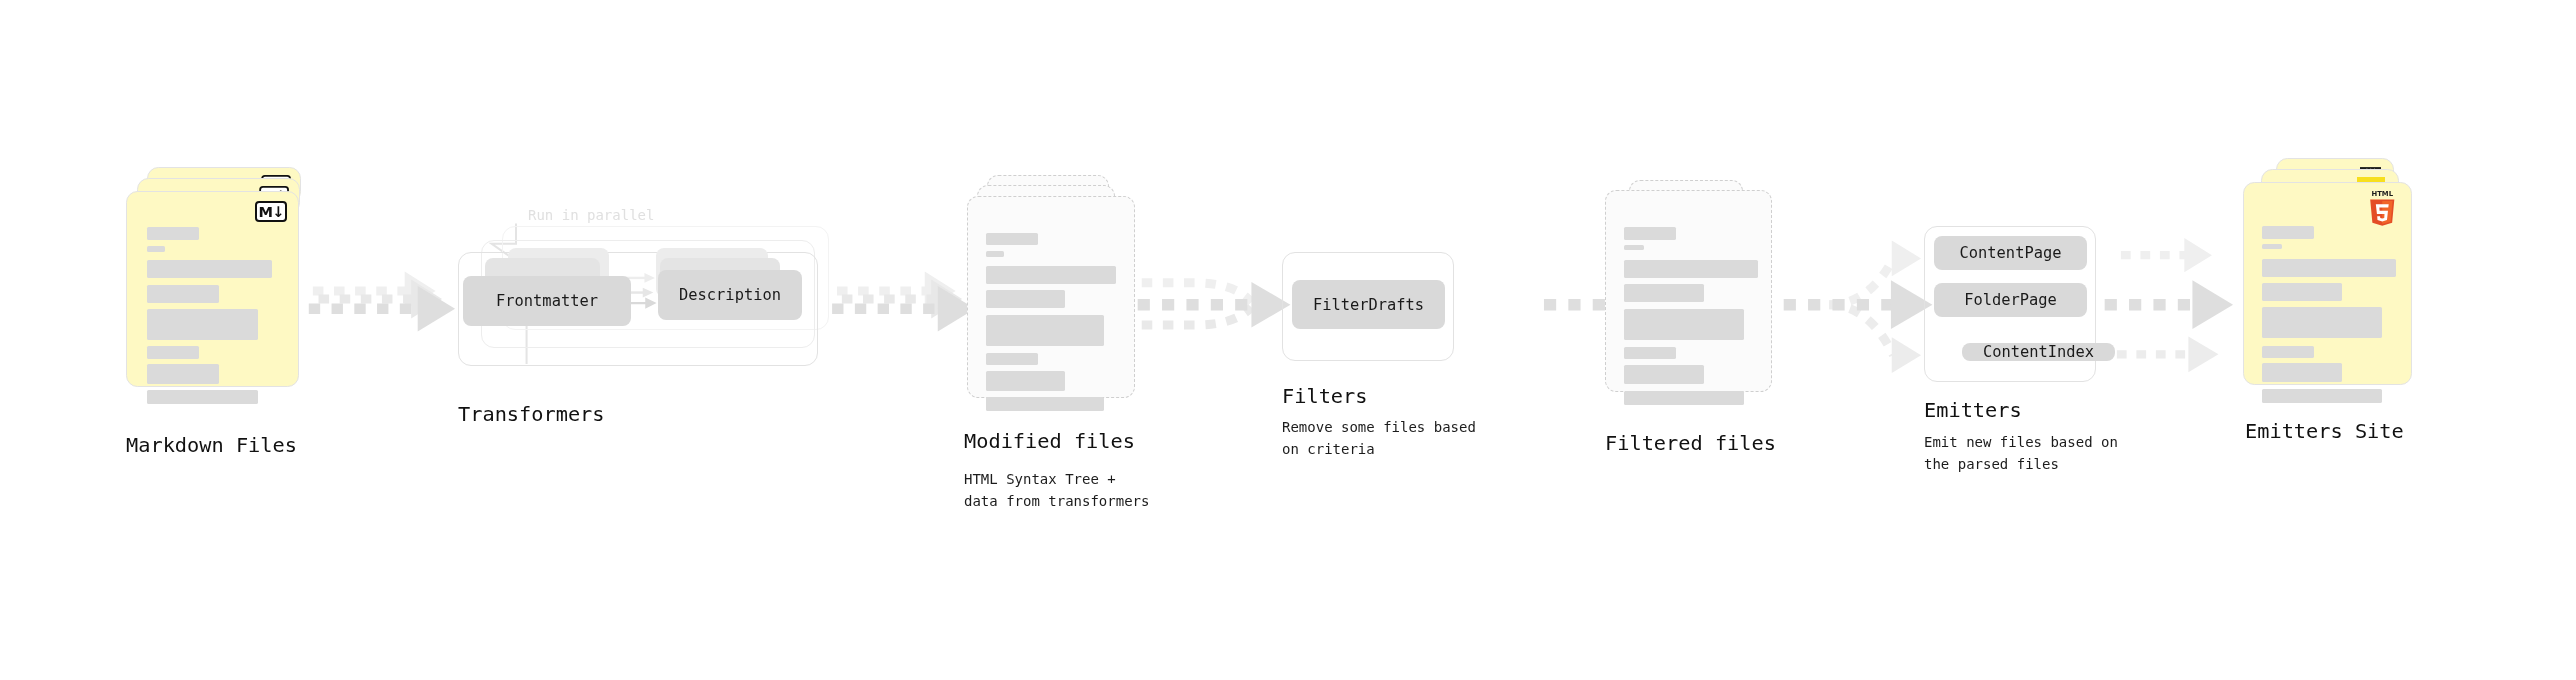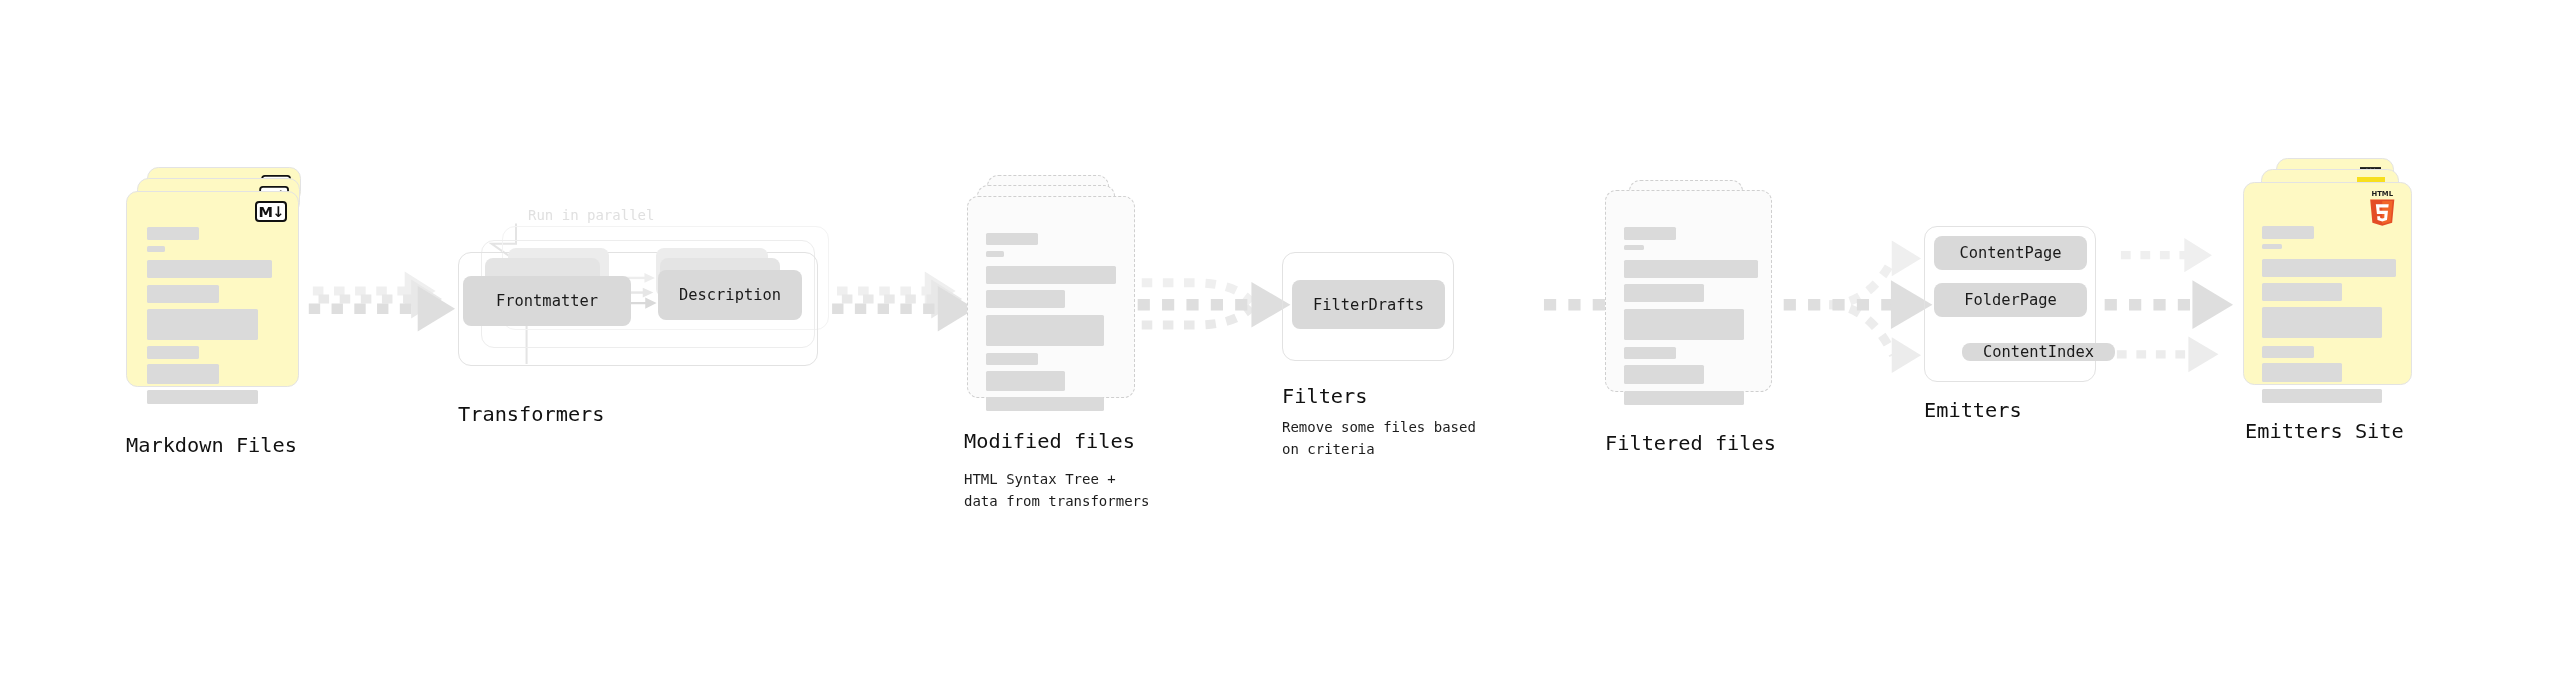--- a/index.html
+++ b/index.html
@@ -233,20 +233,22 @@
       <div class="bar" style="left:18px; top:200px; width:120px; height:14px;"></div>
     </div>
   </div>
   <div class="title" style="left:1605px; top:431px;">Filtered files</div>
 
   <div class="groupbox" style="left:1924px; top:226px; width:172px; height:156px;"></div>
   <div class="pill" style="left:1934px; top:236px; width:153px; height:34px;">ContentPage</div>
   <div class="pill" style="left:1934px; top:283px; width:153px; height:34px;">FolderPage</div>
   <div class="pill" style="left:1934px; top:343px; width:153px; height:18px;margin-left:28px;">ContentIndex</div>
   <div class="title" style="left:1924px; top:398px;">Emitters</div>
+  <div class="subtitle" style="left:1924px; top:432px;">Emit new files based on
+the parsed files</div>
 
   <div class="doc-stack" style="left:2243px; top:158px;">
     <div class="doc" style="left:32.5px; top:0px; width:118px; height:32.5px;">
       <svg class="css-logo" viewBox="0 0 30 16" style="position:absolute; right:11.4px; top:8.1px;">
         <rect x="0" y="0" width="30" height="10" fill="#1c1c1c"></rect>
         <text x="15" y="8" font-size="8" fill="#ffffff" text-anchor="middle" font-family="DejaVu Sans, sans-serif" font-weight="bold">CSS</text>
         <rect x="0" y="11" width="30" height="4" fill="#264de4"></rect>
       </svg>
     </div>
     <div class="doc" style="left:18px; top:10.6px; width:138px; height:32.5px;">

